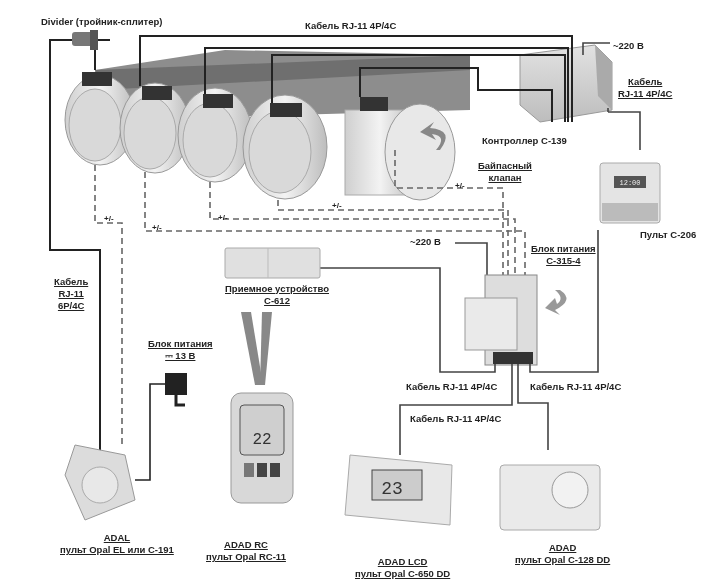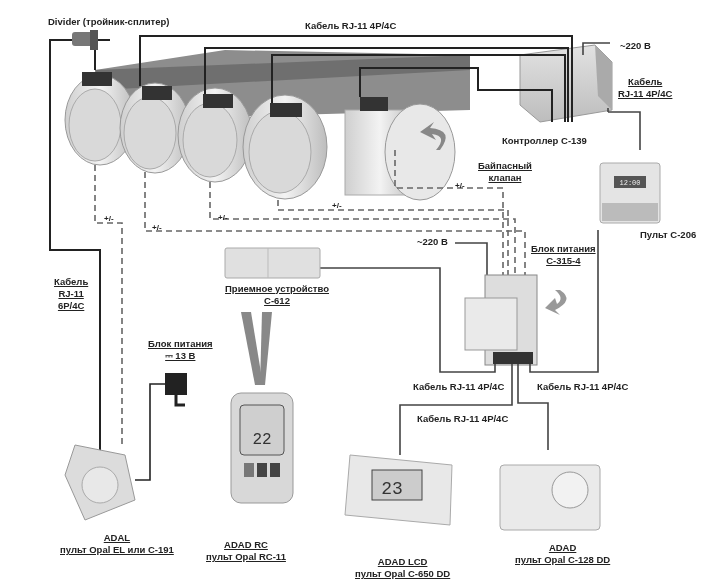--- a/index.html
+++ b/index.html
@@ -1,19 +1,19 @@
 <!DOCTYPE html>
 <html><head>
 <meta charset="utf-8">
 <style>
   html,body{margin:0;padding:0;background:#fff;}
   body{width:720px;height:588px;position:relative;overflow:hidden;font-family:"Liberation Sans",sans-serif;}
   #stage{position:absolute;left:0;top:0;width:720px;height:588px;}
   .lbl{position:absolute;font-family:"Liberation Sans",sans-serif;font-weight:bold;font-size:9.5px;color:#222;text-align:center;line-height:12px;white-space:nowrap;}
-  .lbl.l{text-align:left;margin-left:7px;}
+  .lbl.l{text-align:left;}
   .lbl span{display:block;text-decoration:underline;}
 </style>
 </head>
 <body>
 
 <svg id="stage" viewBox="0 0 720 588">
   <defs>
     <linearGradient id="cyl" x1="0" y1="0" x2="1" y2="0">
       <stop offset="0" stop-color="#cfcfcf"></stop>
         <stop offset="0.5" stop-color="#f3f3f3"></stop>
@@ -153,21 +153,21 @@
   </g>
 </svg>
 
 <div class="lbl l" style="left:41px;top:16px;">Divider (тройник-сплитер)</div>
 <div class="lbl" style="left:305px;top:20px;">Кабель RJ-11 4P/4C</div>
 <div class="lbl l" style="left:613px;top:40px;">~220 В</div>
 <div class="lbl" style="left:618px;top:76px;">
   <span>Кабель</span>
   <span>RJ-11 4P/4C</span>
 </div>
-<div class="lbl" style="left:502px;top:135px;">Контроллер С-139</div>
+<div class="lbl" style="left:482px;top:135px;">Контроллер С-139</div>
 <div class="lbl" style="left:478px;top:160px;">
   <span>Байпасный</span>
   <span>клапан</span>
 </div>
 <div class="lbl" style="left:608px;top:229px;padding-left:32px;">Пульт С-206</div>
 <div class="lbl l" style="left:410px;top:236px;">~220 В</div>
 <div class="lbl" style="left:531px;top:243px;">
   <span>Блок питания</span>
   <span>С-315-4</span>
 </div>

